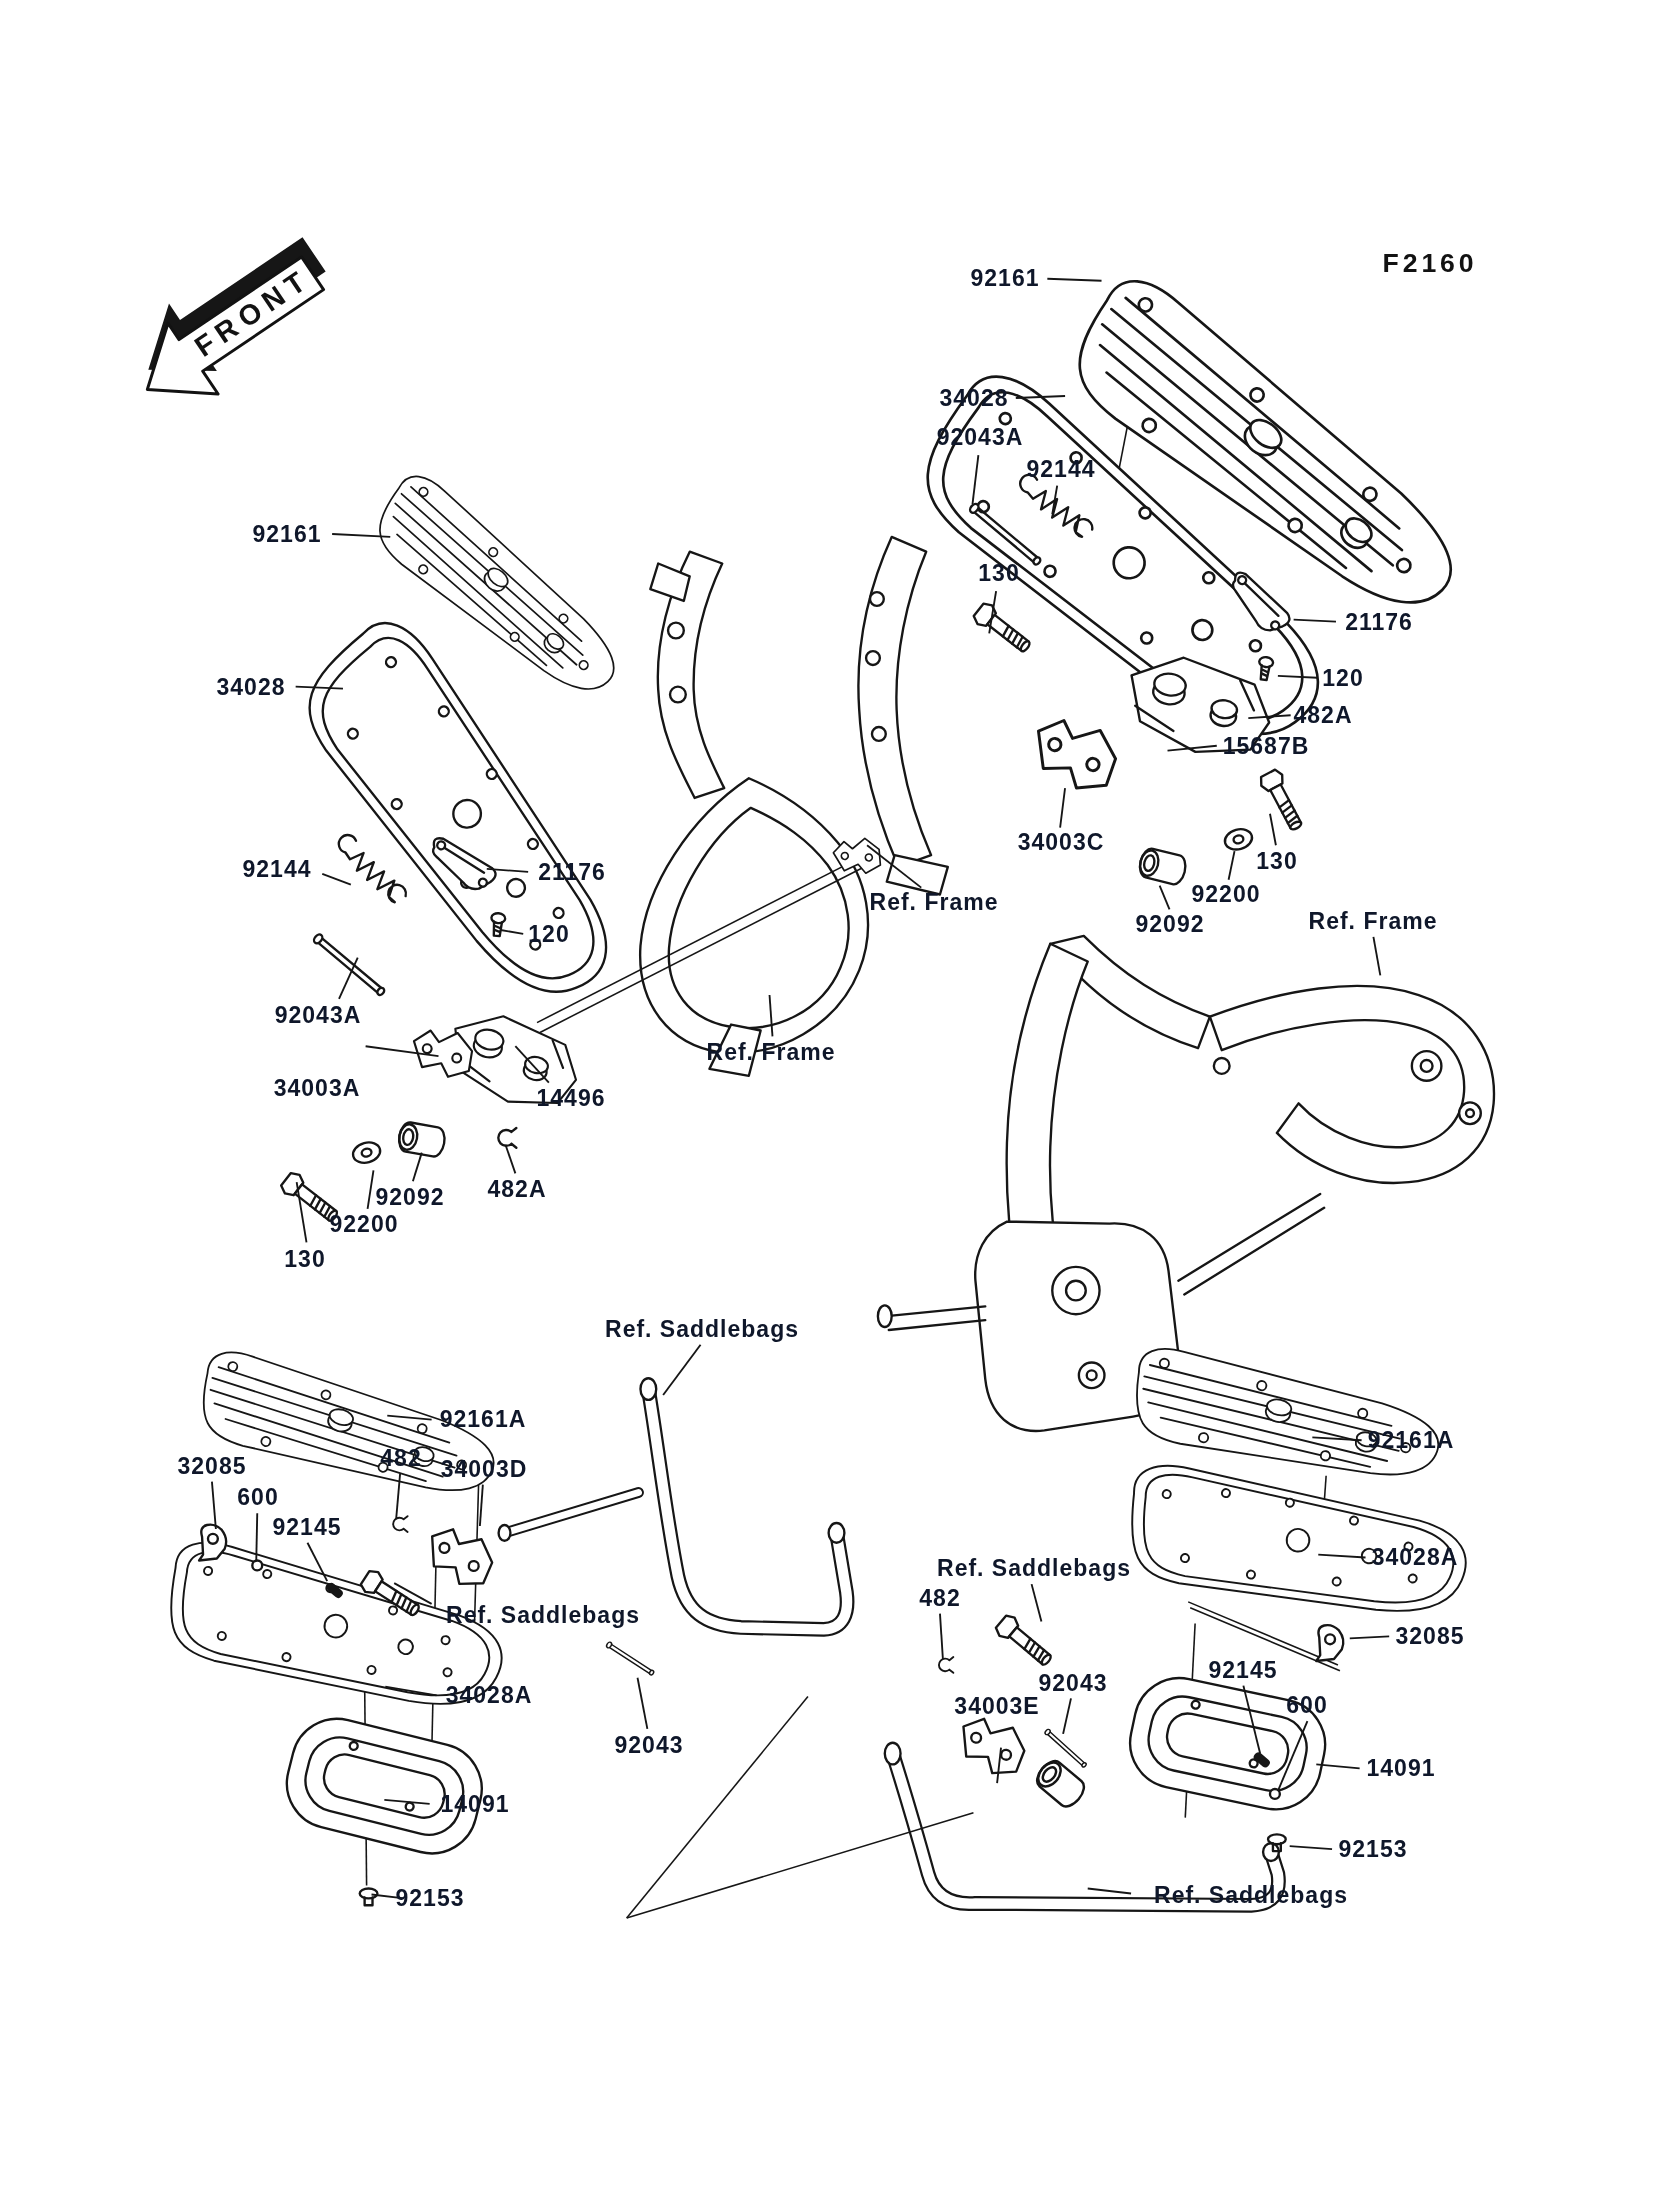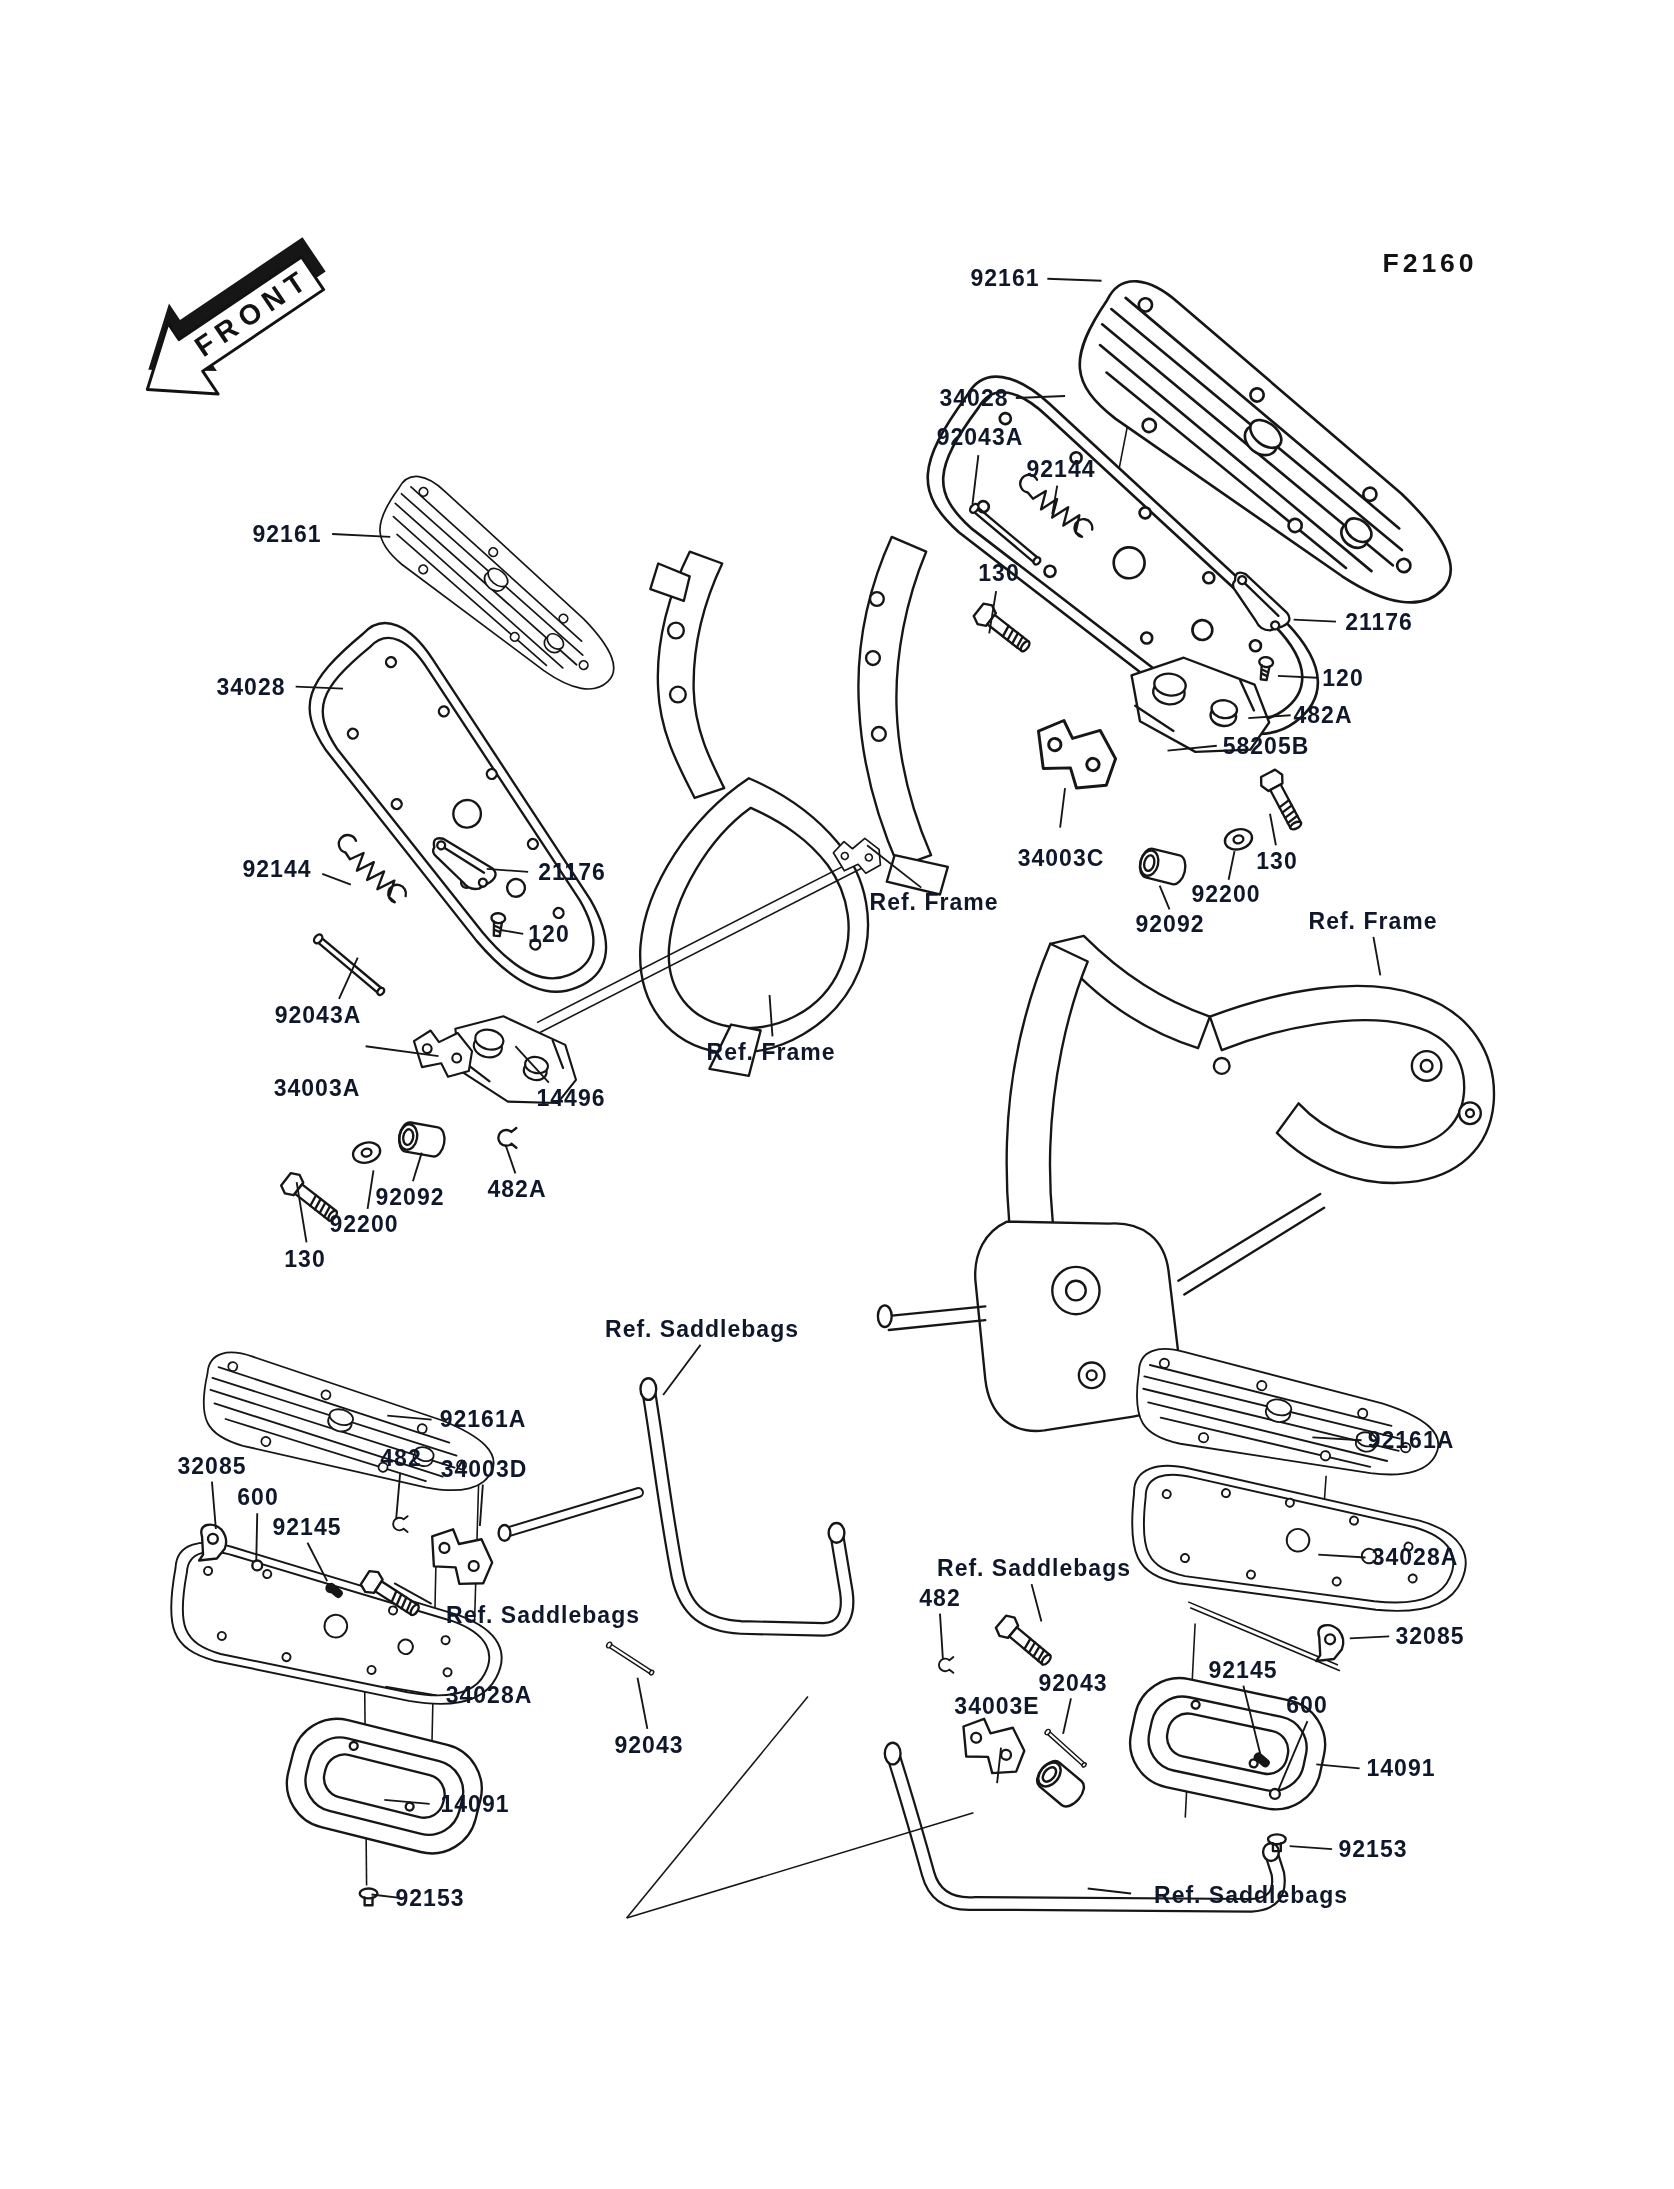--- a/index.html
+++ b/index.html
@@ -415,22 +415,22 @@
 <div class="figcode" style="left:1419px;top:263px;margin-left:11px;">F2160</div>
 
 <div class="plabel" style="left:1005px;top:278px;">92161</div>
 <div class="plabel" style="left:974px;top:398px;">34028</div>
 <div class="plabel" style="left:980px;top:437px;">92043A</div>
 <div class="plabel" style="left:1061px;top:469px;">92144</div>
 <div class="plabel" style="left:999px;top:573px;">130</div>
 <div class="plabel" style="left:1379px;top:622px;">21176</div>
 <div class="plabel" style="left:1343px;top:678px;">120</div>
 <div class="plabel" style="left:1323px;top:715px;">482A</div>
-<div class="plabel" style="left:1266px;top:746px;">58205B</div>
-<div class="plabel" style="left:1061px;top:842px;margin-top:16px;">34003C</div>
+<div class="plabel" style="left:1266px;top:746px;">15687B</div>
+<div class="plabel" style="left:1061px;top:842px;">34003C</div>
 <div class="plabel" style="left:1277px;top:861px;">130</div>
 <div class="plabel" style="left:1226px;top:894px;">92200</div>
 <div class="plabel" style="left:1170px;top:924px;">92092</div>
 <div class="plabel" style="left:934px;top:902px;">Ref. Frame</div>
 <div class="plabel" style="left:1373px;top:921px;">Ref. Frame</div>
 <div class="plabel" style="left:287px;top:534px;">92161</div>
 <div class="plabel" style="left:251px;top:687px;">34028</div>
 <div class="plabel" style="left:277px;top:869px;">92144</div>
 <div class="plabel" style="left:572px;top:872px;">21176</div>
 <div class="plabel" style="left:549px;top:934px;">120</div>

